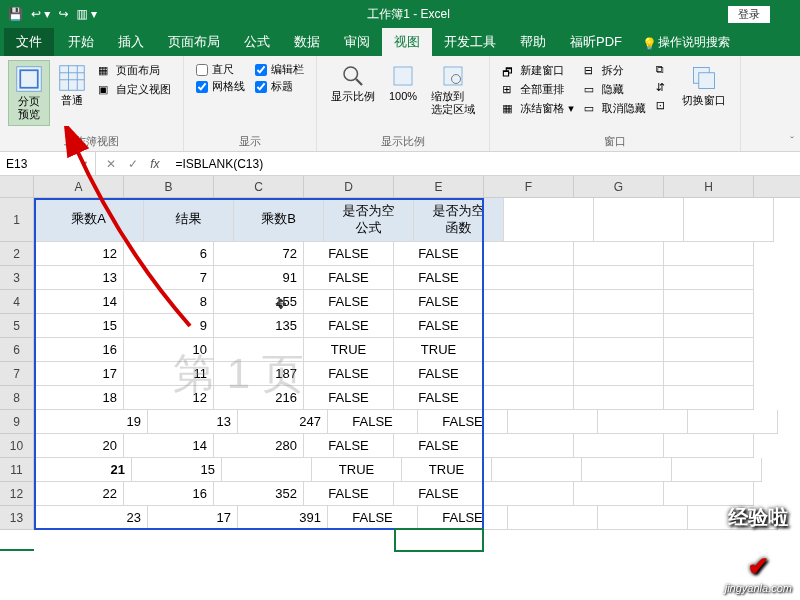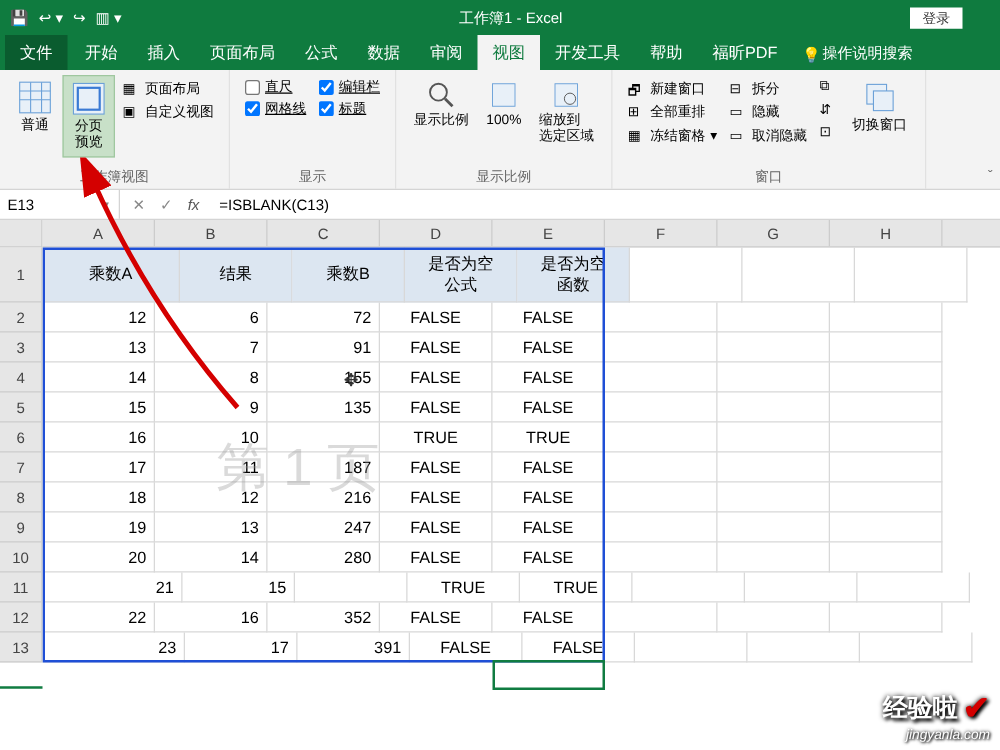--- a/index.html
+++ b/index.html
@@ -18,21 +18,21 @@
 .menubar .tell { color: #fff; font-size: 12px; display: flex; align-items: center; gap: 4px; padding: 5px 8px; }
 .bulb { width: 12px; height: 12px; display: inline-block; }
 
 .ribbon { background: #f3f3f3; height: 96px; border-bottom: 1px solid #d4d4d4; display: flex; position: relative; }
 .ribbon-group { border-right: 1px solid #e1e1e1; padding: 4px 8px 2px; display: flex; flex-direction: column; }
 .ribbon-group .content { flex: 1; display: flex; align-items: flex-start; gap: 2px; }
 .ribbon-group .label { text-align: center; font-size: 11px; color: #666; padding-top: 2px; }
 .big-btn { display: flex; flex-direction: column; align-items: center; padding: 4px 6px; font-size: 11px; cursor: pointer; line-height: 1.2; }
 .big-btn .ico { width: 28px; height: 28px; margin-bottom: 2px; }
 .big-btn.highlight { background: #c8e0c8; border: 1px solid #9fc79f; }
-.checks { display: flex; flex-direction: column; gap: 2px; font-size: 11px; padding: 2px 4px; text-decoration: underline; }
+.checks { display: flex; flex-direction: column; gap: 2px; font-size: 11px; padding: 2px 4px; }
 .checks label { display: flex; align-items: center; gap: 4px; white-space: nowrap; }
 .checks input { width: 12px; height: 12px; }
 .zoom-group .big-btn .ico { width: 24px; height: 24px; }
 .mini-btns { display: flex; flex-direction: column; gap: 2px; font-size: 11px; padding: 2px; }
 .mini-btn { display: flex; align-items: center; gap: 4px; padding: 1px 2px; white-space: nowrap; cursor: pointer; }
 .mini-btn .mico { width: 14px; height: 14px; flex-shrink: 0; }
 .collapse { position: absolute; right: 6px; bottom: 4px; font-size: 11px; color: #666; cursor: pointer; }
 
 .formula-bar { height: 24px; border-bottom: 1px solid #d4d4d4; display: flex; align-items: center; font-size: 12px; }
 .name-box { width: 96px; border-right: 1px solid #d4d4d4; padding: 0 6px; display: flex; align-items: center; justify-content: space-between; height: 100%; }
@@ -58,21 +58,21 @@
 .ctr { justify-content: center; }
 
 .page-border { position: absolute; border: 2px solid #1f4fd6; pointer-events: none; z-index: 5; }
 .watermark { position: absolute; font-size: 42px; color: rgba(150,150,150,0.35); pointer-events: none; z-index: 3; font-weight: normal; }
 .arrow { position: absolute; z-index: 10; pointer-events: none; }
 .cursor-icon { position: absolute; z-index: 11; font-size: 14px; color: #333; }
 .active-cell { position: absolute; border: 2px solid #107c41; pointer-events: none; z-index: 6; }
 .row-edge { position: absolute; left: 0; width: 34px; height: 2px; background: #107c41; z-index: 7; }
 
 .brand { position: absolute; right: 8px; bottom: 6px; text-align: right; z-index: 20; }
-.brand .b1 { color: #fff; font-size: 20px; font-weight: bold; text-shadow: 0 0 4px #000, 2px 2px 3px #000; display: flex; align-items: center; gap: 4px; }
+.brand .b1 { color: #fff; font-size: 20px; font-weight: bold; text-shadow: 0 0 4px #000, 2px 2px 3px #000; display: flex; align-items: center; gap: 20px; flex-direction: column; }
 .brand .b1 .chk { color: #d40000; font-size: 26px; }
 .brand .b2 { color: #fff; font-size: 11px; text-shadow: 0 0 3px #000, 1px 1px 2px #000; font-style: italic; }
 </style>
 </head>
 <body>
 
 <div class="titlebar">
   <div class="qat">
     <span>💾</span>
     <span>↩ ▾</span>
@@ -97,37 +97,37 @@
   <div class="tab">福昕PDF</div>
   <div class="tell">
     <span class="bulb">💡</span>
     <span>操作说明搜索</span>
   </div>
 </div>
 
 <div class="ribbon">
   <div class="ribbon-group">
     <div class="content">
+      <div class="big-btn highlight">
+        <svg class="ico" viewBox="0 0 32 32">
+            <rect x="2" y="2" width="28" height="28" fill="#e8f0f8" stroke="#6aa0d8"></rect>
+            <rect x="6" y="6" width="20" height="20" fill="none" stroke="#3a7ad4" stroke-width="2"></rect>
+          </svg>
+        <span style="white-space:pre-line">分页
+预览</span>
+      </div>
       <div class="big-btn">
         <svg class="ico" viewBox="0 0 32 32">
             <rect x="2" y="2" width="28" height="28" fill="#e8f0f8" stroke="#6aa0d8"></rect>
             <line x1="2" y1="10" x2="30" y2="10" stroke="#6aa0d8"></line>
             <line x1="2" y1="18" x2="30" y2="18" stroke="#6aa0d8"></line>
             <line x1="12" y1="2" x2="12" y2="30" stroke="#6aa0d8"></line>
             <line x1="22" y1="2" x2="22" y2="30" stroke="#6aa0d8"></line>
           </svg>
         <span>普通</span>
-      </div>
-      <div class="big-btn highlight">
-        <svg class="ico" viewBox="0 0 32 32">
-            <rect x="2" y="2" width="28" height="28" fill="#e8f0f8" stroke="#6aa0d8"></rect>
-            <rect x="6" y="6" width="20" height="20" fill="none" stroke="#3a7ad4" stroke-width="2"></rect>
-          </svg>
-        <span style="white-space:pre-line">分页
-预览</span>
       </div>
       <div class="mini-btns">
         <div class="mini-btn">
             <span class="mico">▦</span>
             <span>页面布局</span>
           </div>
         <div class="mini-btn">
             <span class="mico">▣</span>
             <span>自定义视图</span>
           </div>
@@ -361,41 +361,41 @@
           <div class="cell num" style="width: 90px;">18</div>
           <div class="cell num" style="width: 90px;">12</div>
           <div class="cell num" style="width: 90px;">216</div>
           <div class="cell ctr" style="width: 90px;">FALSE</div>
           <div class="cell ctr" style="width: 90px;">FALSE</div>
           <div class="cell" style="width: 90px;"></div>
           <div class="cell" style="width: 90px;"></div>
           <div class="cell" style="width: 90px;"></div>
         </div>
         <div class="row">
-          <div class="cell num" style="width: 90px;">19</div>
+          <div class="cell num" style="width: 114px;">19</div>
           <div class="cell num" style="width: 90px;">13</div>
           <div class="cell num" style="width: 90px;">247</div>
           <div class="cell ctr" style="width: 90px;">FALSE</div>
           <div class="cell ctr" style="width: 90px;">FALSE</div>
           <div class="cell" style="width: 90px;"></div>
           <div class="cell" style="width: 90px;"></div>
           <div class="cell" style="width: 90px;"></div>
         </div>
         <div class="row">
           <div class="cell num" style="width: 90px;">20</div>
           <div class="cell num" style="width: 90px;">14</div>
           <div class="cell num" style="width: 90px;">280</div>
           <div class="cell ctr" style="width: 90px;">FALSE</div>
           <div class="cell ctr" style="width: 90px;">FALSE</div>
           <div class="cell" style="width: 90px;"></div>
           <div class="cell" style="width: 90px;"></div>
           <div class="cell" style="width: 90px;"></div>
         </div>
         <div class="row">
-          <div class="cell num" style="width: 112px;">21</div>
+          <div class="cell num" style="width: 98px; font-weight: bold;">21</div>
           <div class="cell num" style="width: 90px;">15</div>
           <div class="cell num" style="width: 90px;"></div>
           <div class="cell ctr" style="width: 90px;">TRUE</div>
           <div class="cell ctr" style="width: 90px;">TRUE</div>
           <div class="cell" style="width: 90px;"></div>
           <div class="cell" style="width: 90px;"></div>
           <div class="cell" style="width: 90px;"></div>
         </div>
         <div class="row">
           <div class="cell num" style="width: 90px;">22</div>

